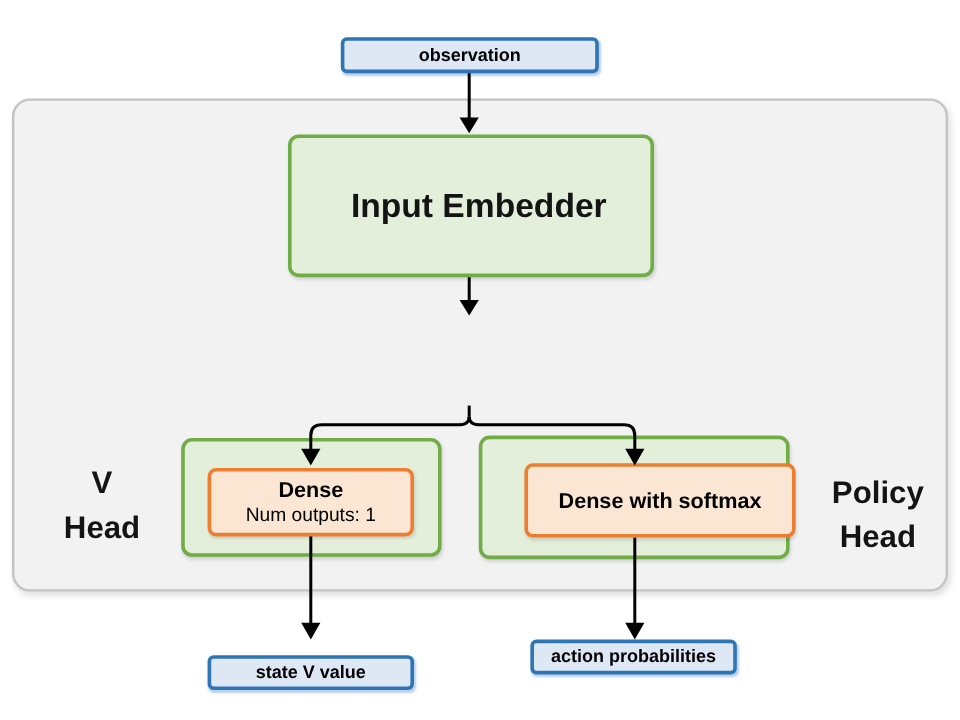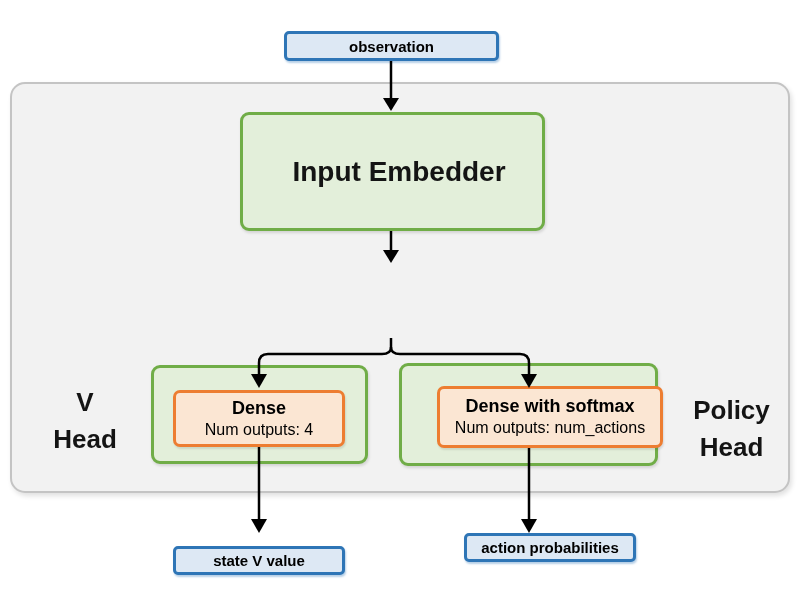--- a/index.html
+++ b/index.html
@@ -54,21 +54,21 @@
   #observation        { left:284px; top:31px;  width:215px; height:30px; }
   #input-embedder     { left:240px; top:112px; width:305px; height:119px; }
   #middleware         { left:240px; top:264px; width:305px; height:74px; }
   #v-head-group       { left:151px; top:365px; width:217px; height:99px; }
   #v-dense            { left:173px; top:390px; width:172px; height:57px; }
   #policy-head-group  { left:399px; top:363px; width:259px; height:103px; }
   #policy-dense       { left:417px; top:386px; width:226px; height:62px;margin-left:20px; }
   #v-head-label       { left:30px;  top:384px; width:110px; }
   #policy-head-label  { left:659px; top:392px; width:117px;margin-left:14px; }
   #state-v-value      { left:173px; top:546px; width:172px; height:29px;text-align:right; }
-  #action-probabilities { left:464px; top:533px; width:172px; height:29px; }
+  #action-probabilities { left:442px; top:533px; width:172px; height:29px; }
   .arrows {
     position:absolute; left:0; top:0; width:800px; height:600px;
     z-index:5; pointer-events:none;
   }
   .arrows path { stroke:var(--arrow-color,#000); stroke-width:2.5; fill:none; }
   .arrows polygon { fill:var(--arrow-color,#000); }
 </style>
 </head>
 <body>
 
@@ -78,28 +78,27 @@
 
   <div class="node blue" id="observation">observation</div>
 
   <div class="node green" id="input-embedder">Input Embedder</div>
 
 
   <div class="node green green-group" id="v-head-group"></div>
 
   <div class="node orange" id="v-dense">
     <div class="layer-title">Dense</div>
-    <div class="layer-subtitle">Num outputs: 4</div>
+    <div class="layer-subtitle">Num outputs: 1</div>
   </div>
 
   <div class="node green green-group" id="policy-head-group"></div>
 
   <div class="node orange" id="policy-dense">
     <div class="layer-title">Dense with softmax</div>
-    <div class="layer-subtitle">Num outputs: num_actions</div>
   </div>
 
   <div class="side-label" id="v-head-label">
     <div>V</div>
     <div>Head</div>
   </div>
 
   <div class="side-label" id="policy-head-label">
     <div>Policy</div>
     <div>Head</div>

